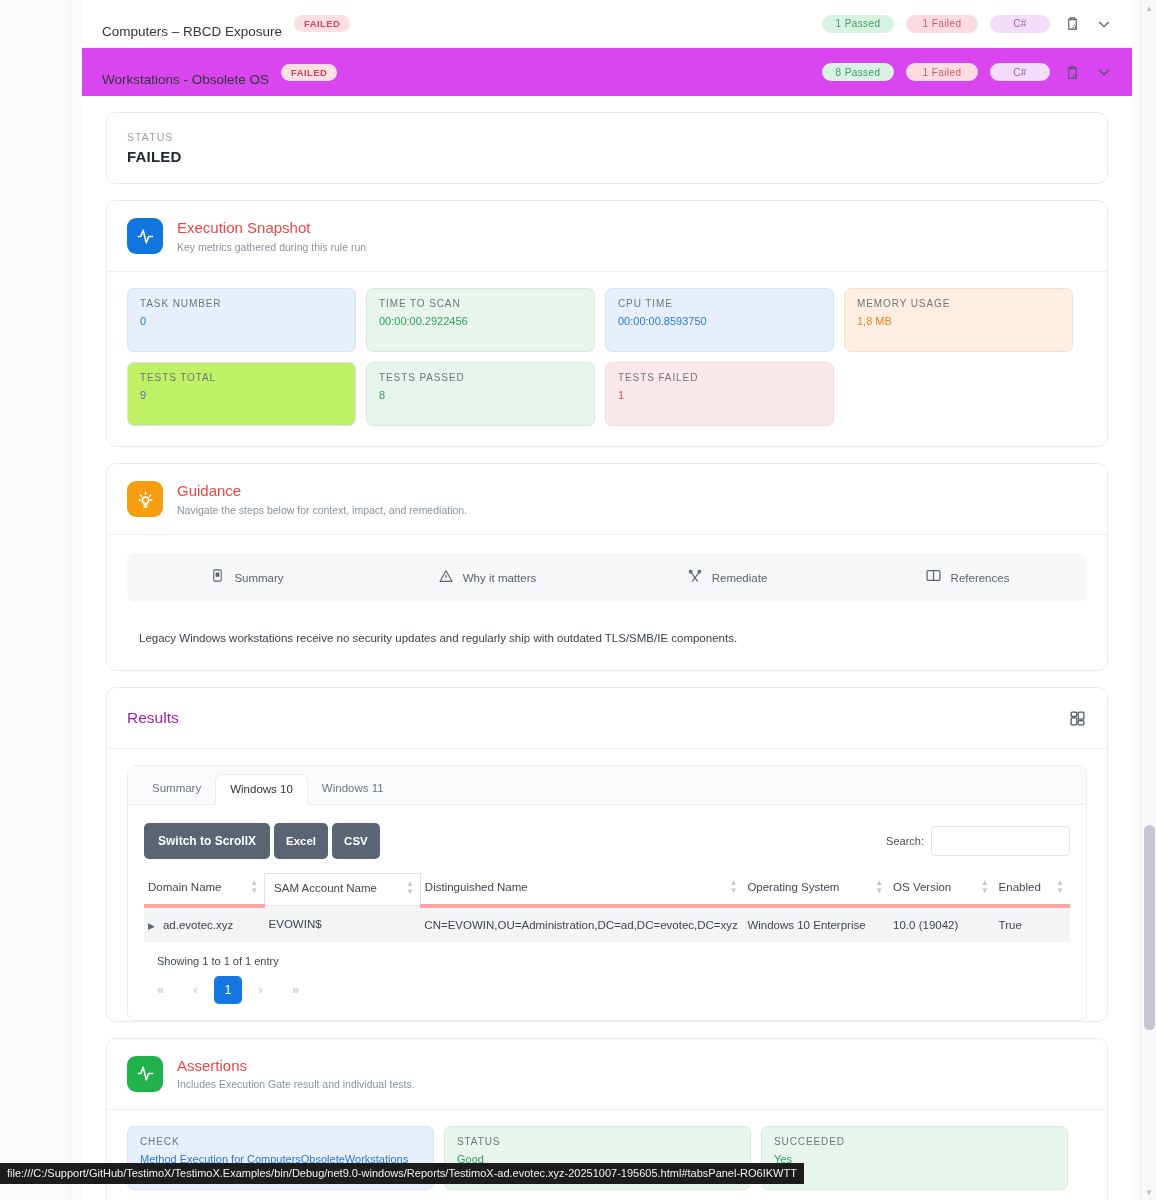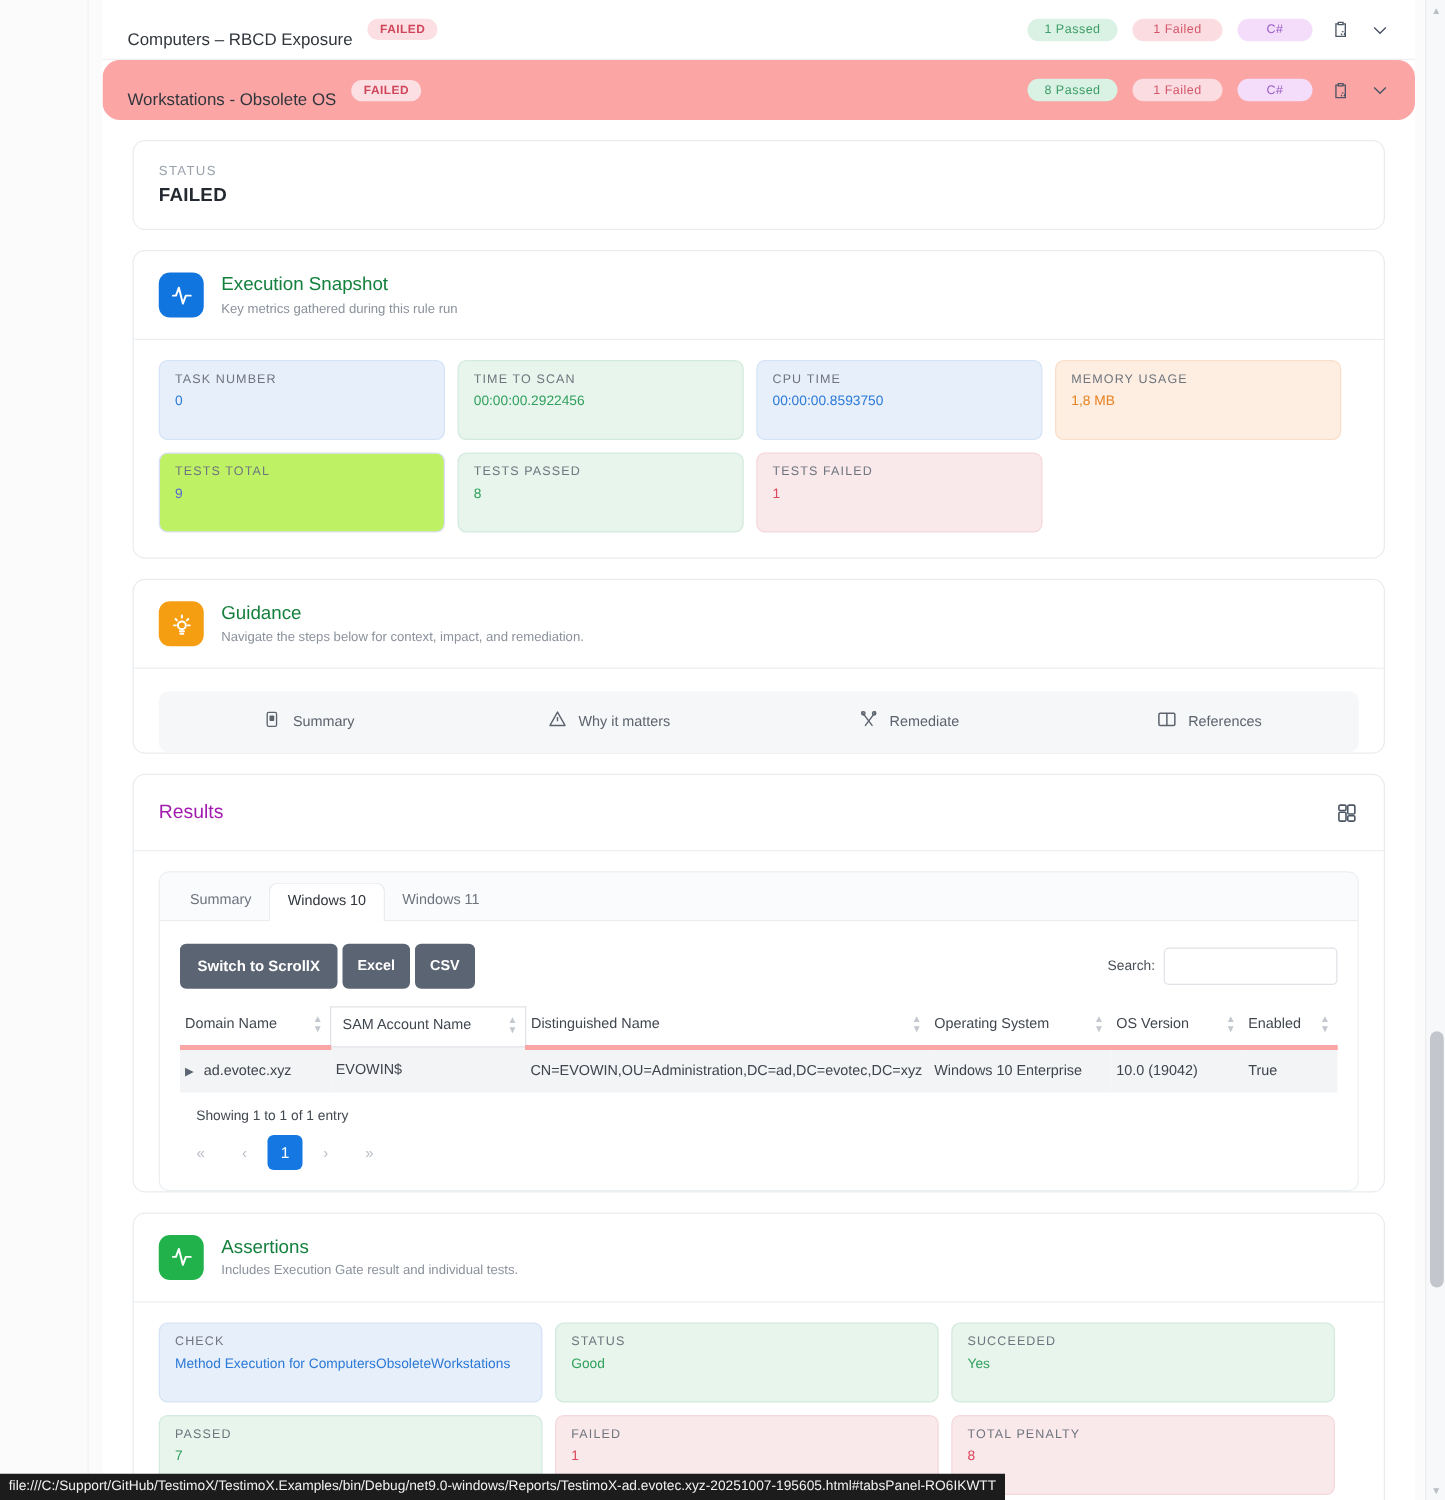--- a/index.html
+++ b/index.html
@@ -15,21 +15,21 @@
   .page {
     position: absolute; left: 82px; top: 0; width: 1050px; height: 1200px;
     background: #ffffff; overflow: hidden;
   }
 
   
   .rule-row {
     position: relative; height: 48px; display: flex; align-items: center;
     padding: 0 18px 0 20px; border-bottom: 1px solid #eef0f3;
   }
-  .rule-row.selected { background: #fca5a5; border-bottom: none; border-radius: 14px; }
+  .rule-row.selected { background: #d946ef; border-bottom: none; }
   .rule-title { font-size: 13.5px; color: #31363c; margin-top: 15px; }
   .chip {
     display: inline-flex; align-items: center; justify-content: center;
     height: 17px; padding: 0 10px; border-radius: 9px;
     font-size: 9.5px; letter-spacing: .4px; font-weight: 600;
   }
   .chip-failed-badge { background:#fbdfe2; color:#d0455a; margin-left: 12px; }
   .rule-right { margin-left: auto; display: flex; align-items: center; gap: 12px; }
   .chip-pass { background:#d9f2e3; color:#3f9c68; min-width: 72px; height: 18px; border-radius:9px; font-weight:500; font-size:10px;}
   .chip-fail { background:#fbdde1; color:#d4566b; min-width: 72px; height: 18px; border-radius:9px; font-weight:500; font-size:10px;}
@@ -42,21 +42,21 @@
   }
   .card-status { padding: 18px 20px; }
   .kicker { font-size: 10.5px; letter-spacing: 1.1px; color:#9aa1ab; font-weight:500; }
   .status-value { font-size: 15px; font-weight: 700; color:#232931; margin-top: 5px; letter-spacing:.2px; }
 
   .card-head { display:flex; align-items:center; gap:14px; padding:17px 20px; border-bottom:1px solid #eceff2; }
   .sq-icon { width:36px; height:36px; border-radius:9px; display:flex; align-items:center; justify-content:center; flex: 0 0 36px; }
   .sq-blue { background:#1175e0; }
   .sq-orange { background:#f59e12; }
   .sq-green { background:#22b24c; }
-  .card-title { font-size:15px; color:#15803d; font-weight:400; line-height:1.25; }
+  .card-title { font-size:15px; color:#ef4444; font-weight:400; line-height:1.25; }
   .card-sub { font-size:10.5px; color:#8b929c; margin-top:3px; }
 
   
   .tiles { display:flex; flex-wrap:wrap; gap:10px; padding:16px 20px 20px; }
   .tile { border-radius:7px; padding:9px 12px 24px; border:1px solid transparent; }
   .tile .t-label { font-size:10px; letter-spacing:.9px; color:#6e757e; font-weight:500; }
   .tile .t-value { font-size:11px; margin-top:6px; }
   .w4 { width: 229px; }
   .t-blue   { background:#e7effa; border-color:#d5e3f6; }
   .t-blue  .t-value { color:#2b79d6; }
@@ -114,21 +114,21 @@
   table.dt td { font-size:11.5px; color:#3f454d; padding:11px 4px; background:#f3f4f6; }
   .caret { display:inline-block; color:#5b6572; margin-right:8px; font-size:9px; }
 
   .dt-info { font-size:11px; color:#42484f; margin-top:13px;margin-left:13px; }
   .pager { display:flex; align-items:center; gap:2px; margin-top:9px; }
   .pg { width:33px; height:26px; display:flex; align-items:center; justify-content:center; font-size:12px; color:#b9bec5; cursor:pointer; }
   .pg.num { width:28px; height:28px; border-radius:5px; background:#1578e2; color:#fff; font-size:12.5px; }
 
   
   .statusbar {
-    position:absolute; left:0; bottom:0; height:21px; max-width:820px;
+    position:absolute; left:0; bottom:16px; height:21px; max-width:820px;
     background:#1c1c1c; color:#f1f1f1; font-size:11px; line-height:21px;
     padding:0 7px; white-space:nowrap; overflow:hidden;
   }
 
   
   .scrollbar { position:absolute; right:0; top:0; width:16px; height:1200px; background:#f7f8f9; border-left:1px solid #ebedef; }
   .sb-arrow { width:16px; height:16px; display:flex; align-items:center; justify-content:center; color:#b9bec4; font-size:8px; cursor:pointer; }
   .sb-arrow.bot { position:absolute; bottom:0; }
   .sb-thumb { position:absolute; left:3px; top:825px; width:11px; height:205px; background:#c3c7cd; border-radius:6px; cursor:pointer; }
   .edge-line { position:absolute; top:0; width:1px; height:1200px; background:#f1f2f4; }
@@ -279,20 +279,21 @@
         <div class="guide-tab">
           <span>
             <svg width="17" height="17" viewBox="0 0 24 24" fill="none" stroke="#5c636d" stroke-width="1.7">
                 <rect x="3" y="5" width="18" height="14" rx="1.5"></rect>
                 <path d="M12 5v14"></path>
               </svg>
           </span>
           <span class="lbl">References</span>
         </div>
       </div>
+      <div class="guide-body">Legacy Windows workstations receive no security updates and regularly ship with outdated TLS/SMB/IE components.</div>
     </div>
 
     <div class="card">
       <div class="results-head">
         <span class="results-title">Results</span>
         <span class="icon-btn">
           <svg width="17" height="17" viewBox="0 0 24 24" fill="none" stroke="#4b5563" stroke-width="1.8">
             <rect x="3" y="3" width="8" height="6" rx="1.5"></rect>
               <rect x="13" y="3" width="8" height="10" rx="1.5"></rect>
             <rect x="3" y="11" width="8" height="10" rx="1.5"></rect>

